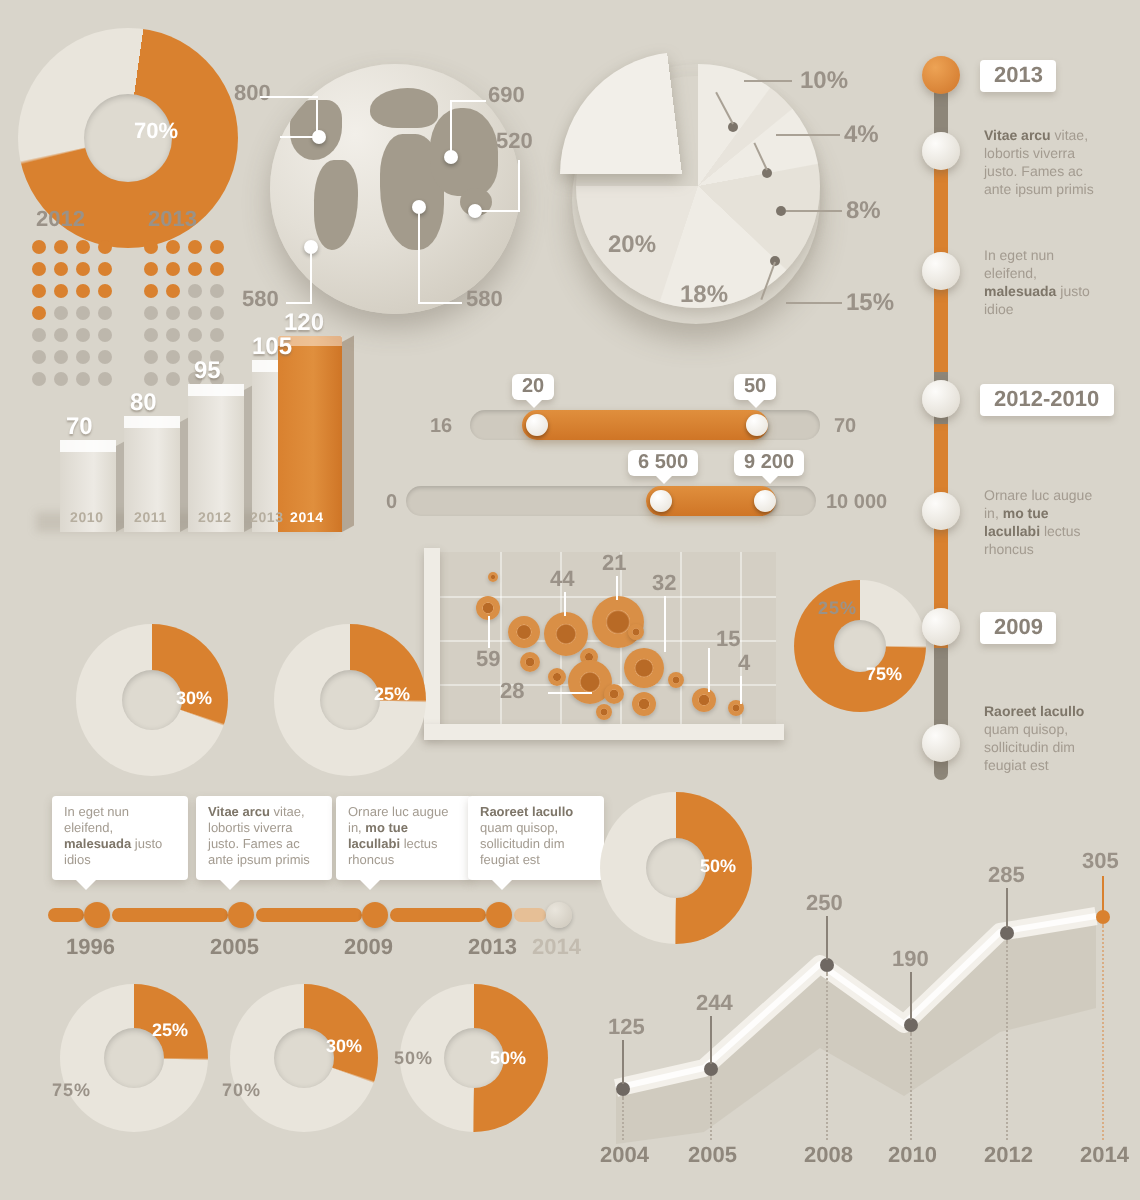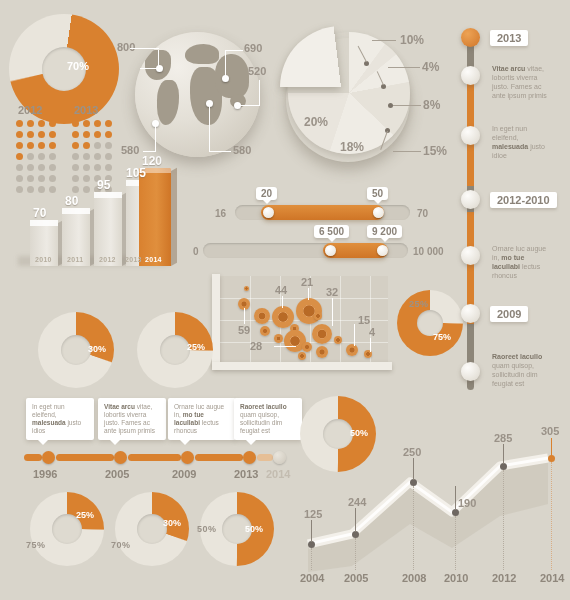--- a/index.html
+++ b/index.html
@@ -531,21 +531,21 @@
     <div class="lcdot" style="left:200px;top:43px;"></div>
     <div class="lcdot on" style="left:248px;top:35px;"></div>
 
     <div class="lclead" style="left:11px;top:100px;height:22px;"></div>
     <div class="lcval" style="left:4px;top:88px;">125</div>
     <div class="lclead" style="left:55px;top:88px;height:24px;"></div>
     <div class="lcval" style="left:48px;top:76px;">244</div>
     <div class="lclead" style="left:113px;top:38px;height:22px;"></div>
     <div class="lcval" style="left:103px;top:26px;">250</div>
     <div class="lclead" style="left:155px;top:66px;height:24px;"></div>
-    <div class="lcval" style="left:158px;top:54px;margin-top:23px;">190</div>
+    <div class="lcval" style="left:146px;top:54px;">190</div>
     <div class="lclead" style="left:203px;top:24px;height:20px;"></div>
     <div class="lcval" style="left:194px;top:12px;">285</div>
     <div class="lclead" style="left:251px;top:18px;height:18px;background:#d9812f;"></div>
     <div class="lcval orange" style="left:241px;top:5px;">305</div>
 
     <div class="lcyear" style="left:0px;top:152px;">2004</div>
     <div class="lcyear" style="left:44px;top:152px;">2005</div>
     <div class="lcyear" style="left:102px;top:152px;">2008</div>
     <div class="lcyear" style="left:144px;top:152px;">2010</div>
     <div class="lcyear" style="left:192px;top:152px;">2012</div>

